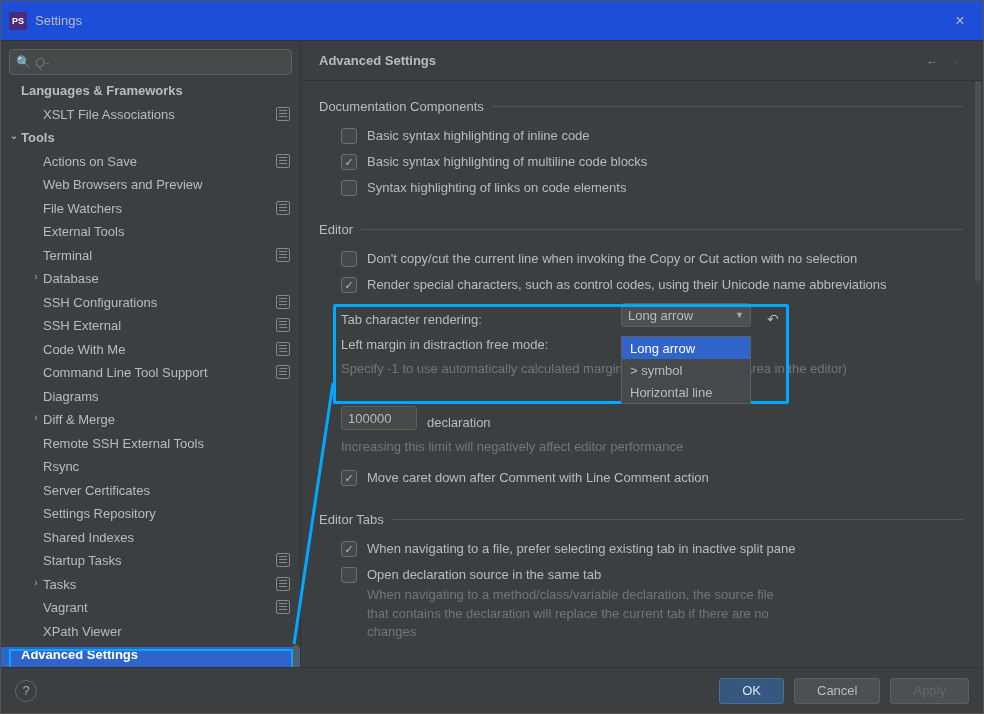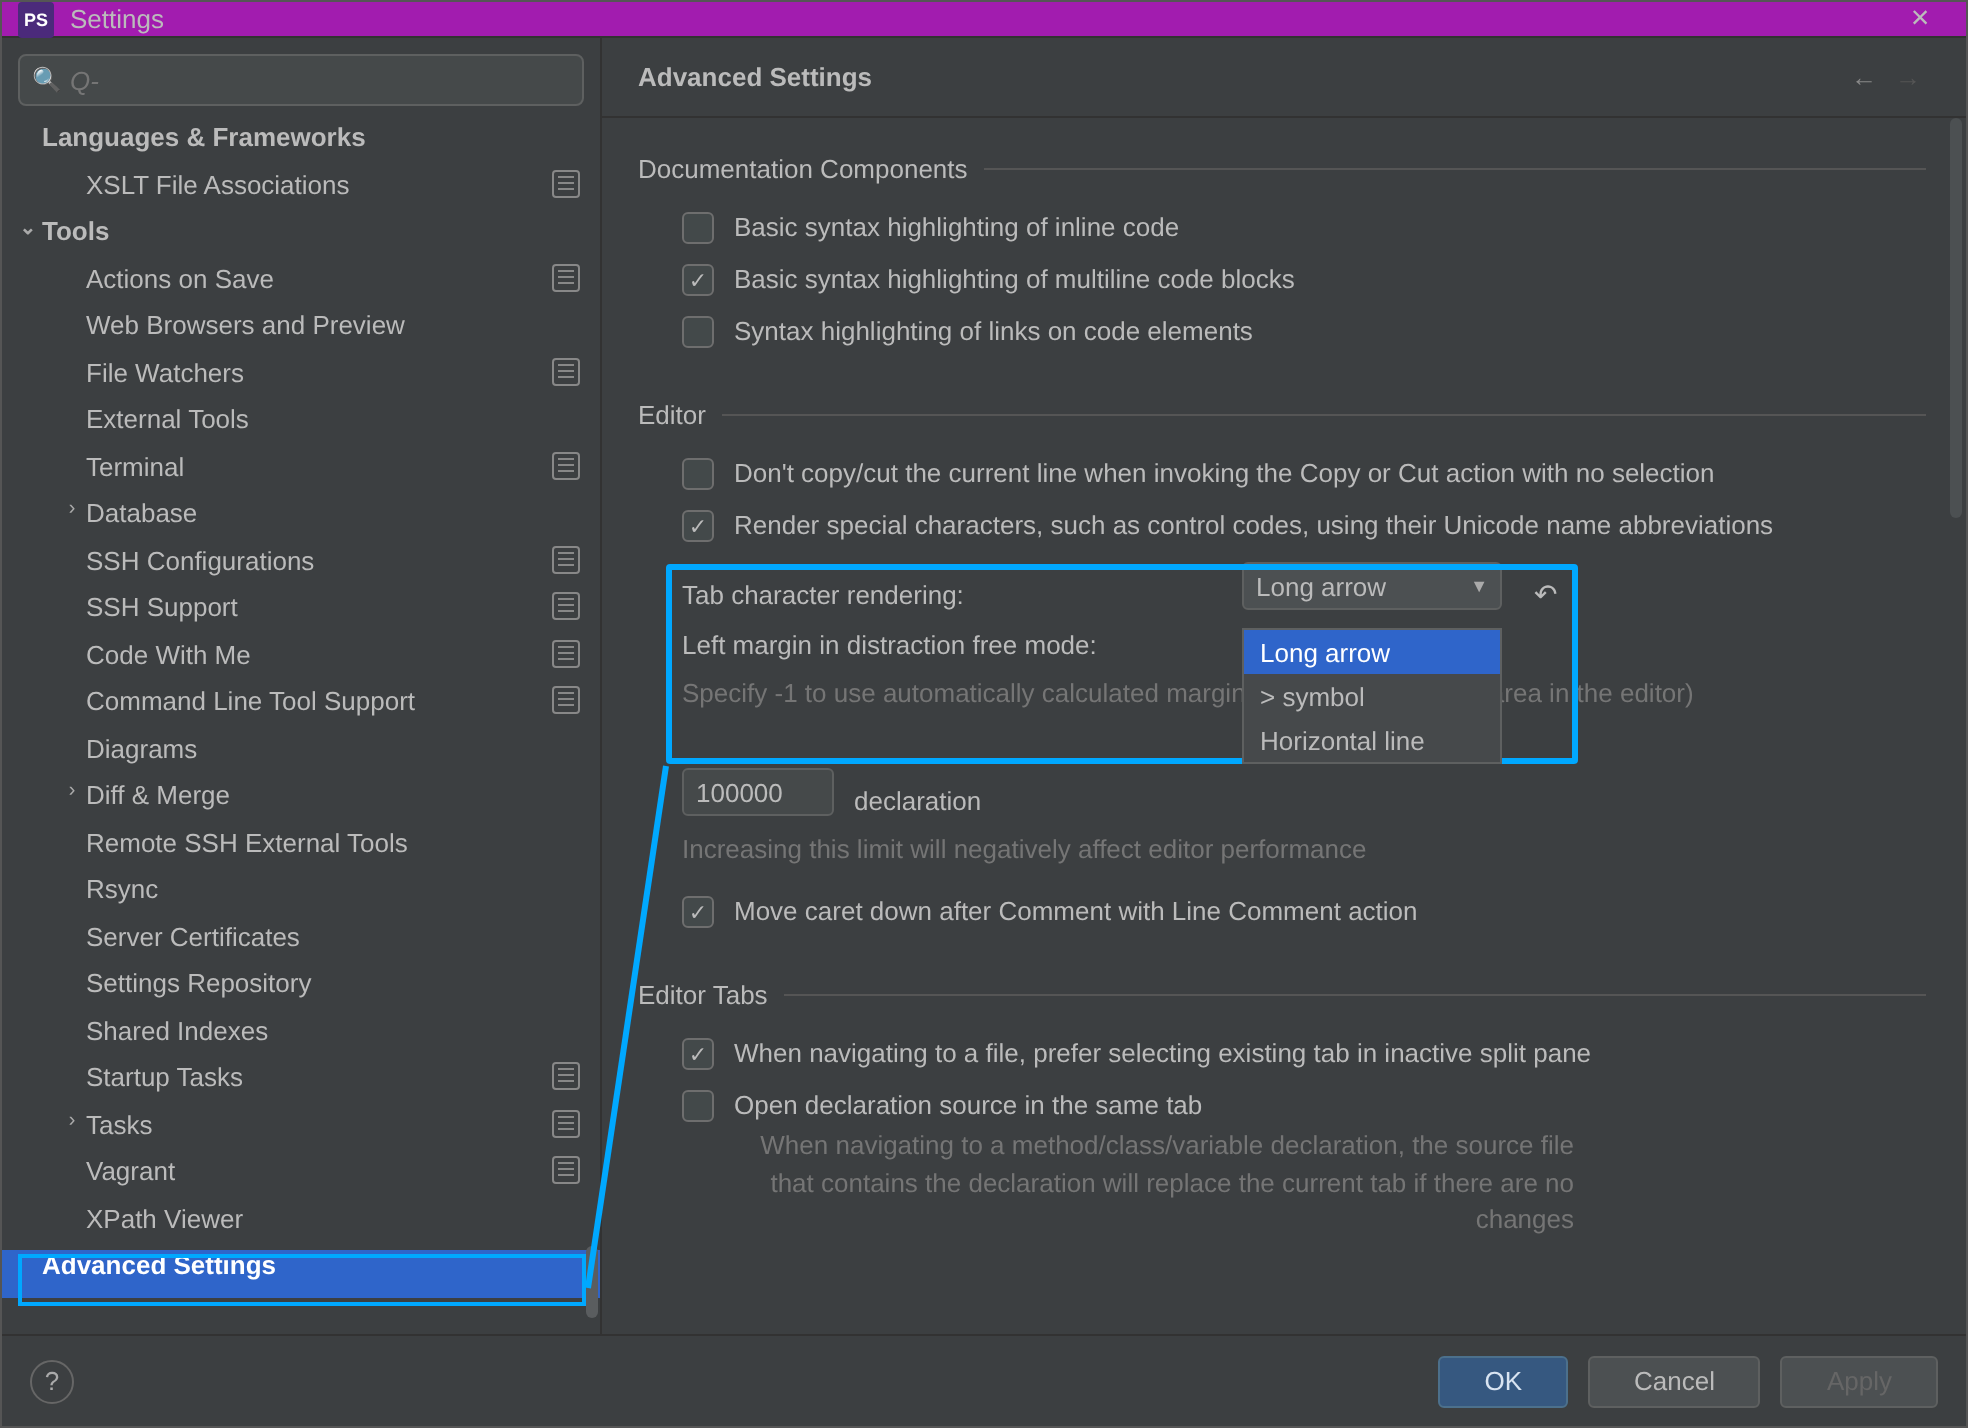--- a/index.html
+++ b/index.html
@@ -1,20 +1,20 @@
 <!DOCTYPE html>
 <html><head>
 <meta charset="utf-8">
 <style>
 * { box-sizing: border-box; margin: 0; padding: 0; font-family: "Segoe UI", Arial, sans-serif; font-size: 13px; }
 body { background: #3c3f41; color: #bbb; overflow: hidden; width: 984px; height: 714px; }
 .window { width: 984px; height: 714px; display: flex; flex-direction: column; background: #3c3f41; border: 1px solid #555; }
 
 
-.titlebar { height: 18px; background: #a21caf; display: flex; align-items: center; padding: 0 8px; border-bottom: 1px solid #323232; }
+.titlebar { height: 40px; background: #1d4ed8; display: flex; align-items: center; padding: 0 8px; border-bottom: 1px solid #323232; }
 .app-icon { width: 18px; height: 18px; background: #4b2a7b; display:flex; align-items:center; justify-content:center; font-size:9px; color:#fff; font-weight:bold; border-radius:2px; margin-right:8px; }
 .titlebar-title { color: #bbb; flex:1; }
 .titlebar-close { width:30px; text-align:center; color:#bbb; cursor:pointer; font-size:16px; }
 
 
 .body { flex:1; display:flex; min-height:0; }
 
 
 .sidebar { width: 300px; border-right: 1px solid #323232; display:flex; flex-direction:column; background:#3c3f41; }
 .searchbar { margin:8px; height:26px; background:#45494a; border:1px solid #5e6060; border-radius:4px; display:flex; align-items:center; padding:0 6px; }
@@ -130,21 +130,21 @@
           </div>
         <div class="tree-row" style="padding-left:28px;">
             <span class="arrow">›</span>
             <span class="label">Database</span>
           </div>
         <div class="tree-row indent-2">
             <span class="label">SSH Configurations</span>
             <span class="project-icon"></span>
           </div>
         <div class="tree-row indent-2">
-            <span class="label">SSH Support</span>
+            <span class="label">SSH External</span>
             <span class="project-icon"></span>
           </div>
         <div class="tree-row indent-2">
             <span class="label">Code With Me</span>
             <span class="project-icon"></span>
           </div>
         <div class="tree-row indent-2">
             <span class="label">Command Line Tool Support</span>
             <span class="project-icon"></span>
           </div>
@@ -284,21 +284,21 @@
               <span class="line"></span>
             </div>
           <div class="check-row">
               <span class="cb checked"></span>
               <span>When navigating to a file, prefer selecting existing tab in inactive split pane</span>
             </div>
           <div class="check-row" style="flex-direction:row; align-items:flex-start;">
             <span class="cb"></span>
             <div style="display:flex; flex-direction:column;">
               <span>Open declaration source in the same tab</span>
-              <span class="hint" style="max-width:420px;text-align:right;">When navigating to a method/class/variable declaration, the source file that contains the declaration will replace the current tab if there are no changes</span>
+              <span class="hint" style="max-width:420px;">When navigating to a method/class/variable declaration, the source file that contains the declaration will replace the current tab if there are no changes</span>
             </div>
           </div>
         </div>
 
       </div>
     </div>
   </div>
 
   <svg class="connector-svg" width="984" height="714">
     <line x1="294" y1="644" x2="333" y2="383" stroke="#00a8ff" stroke-width="3"></line>

